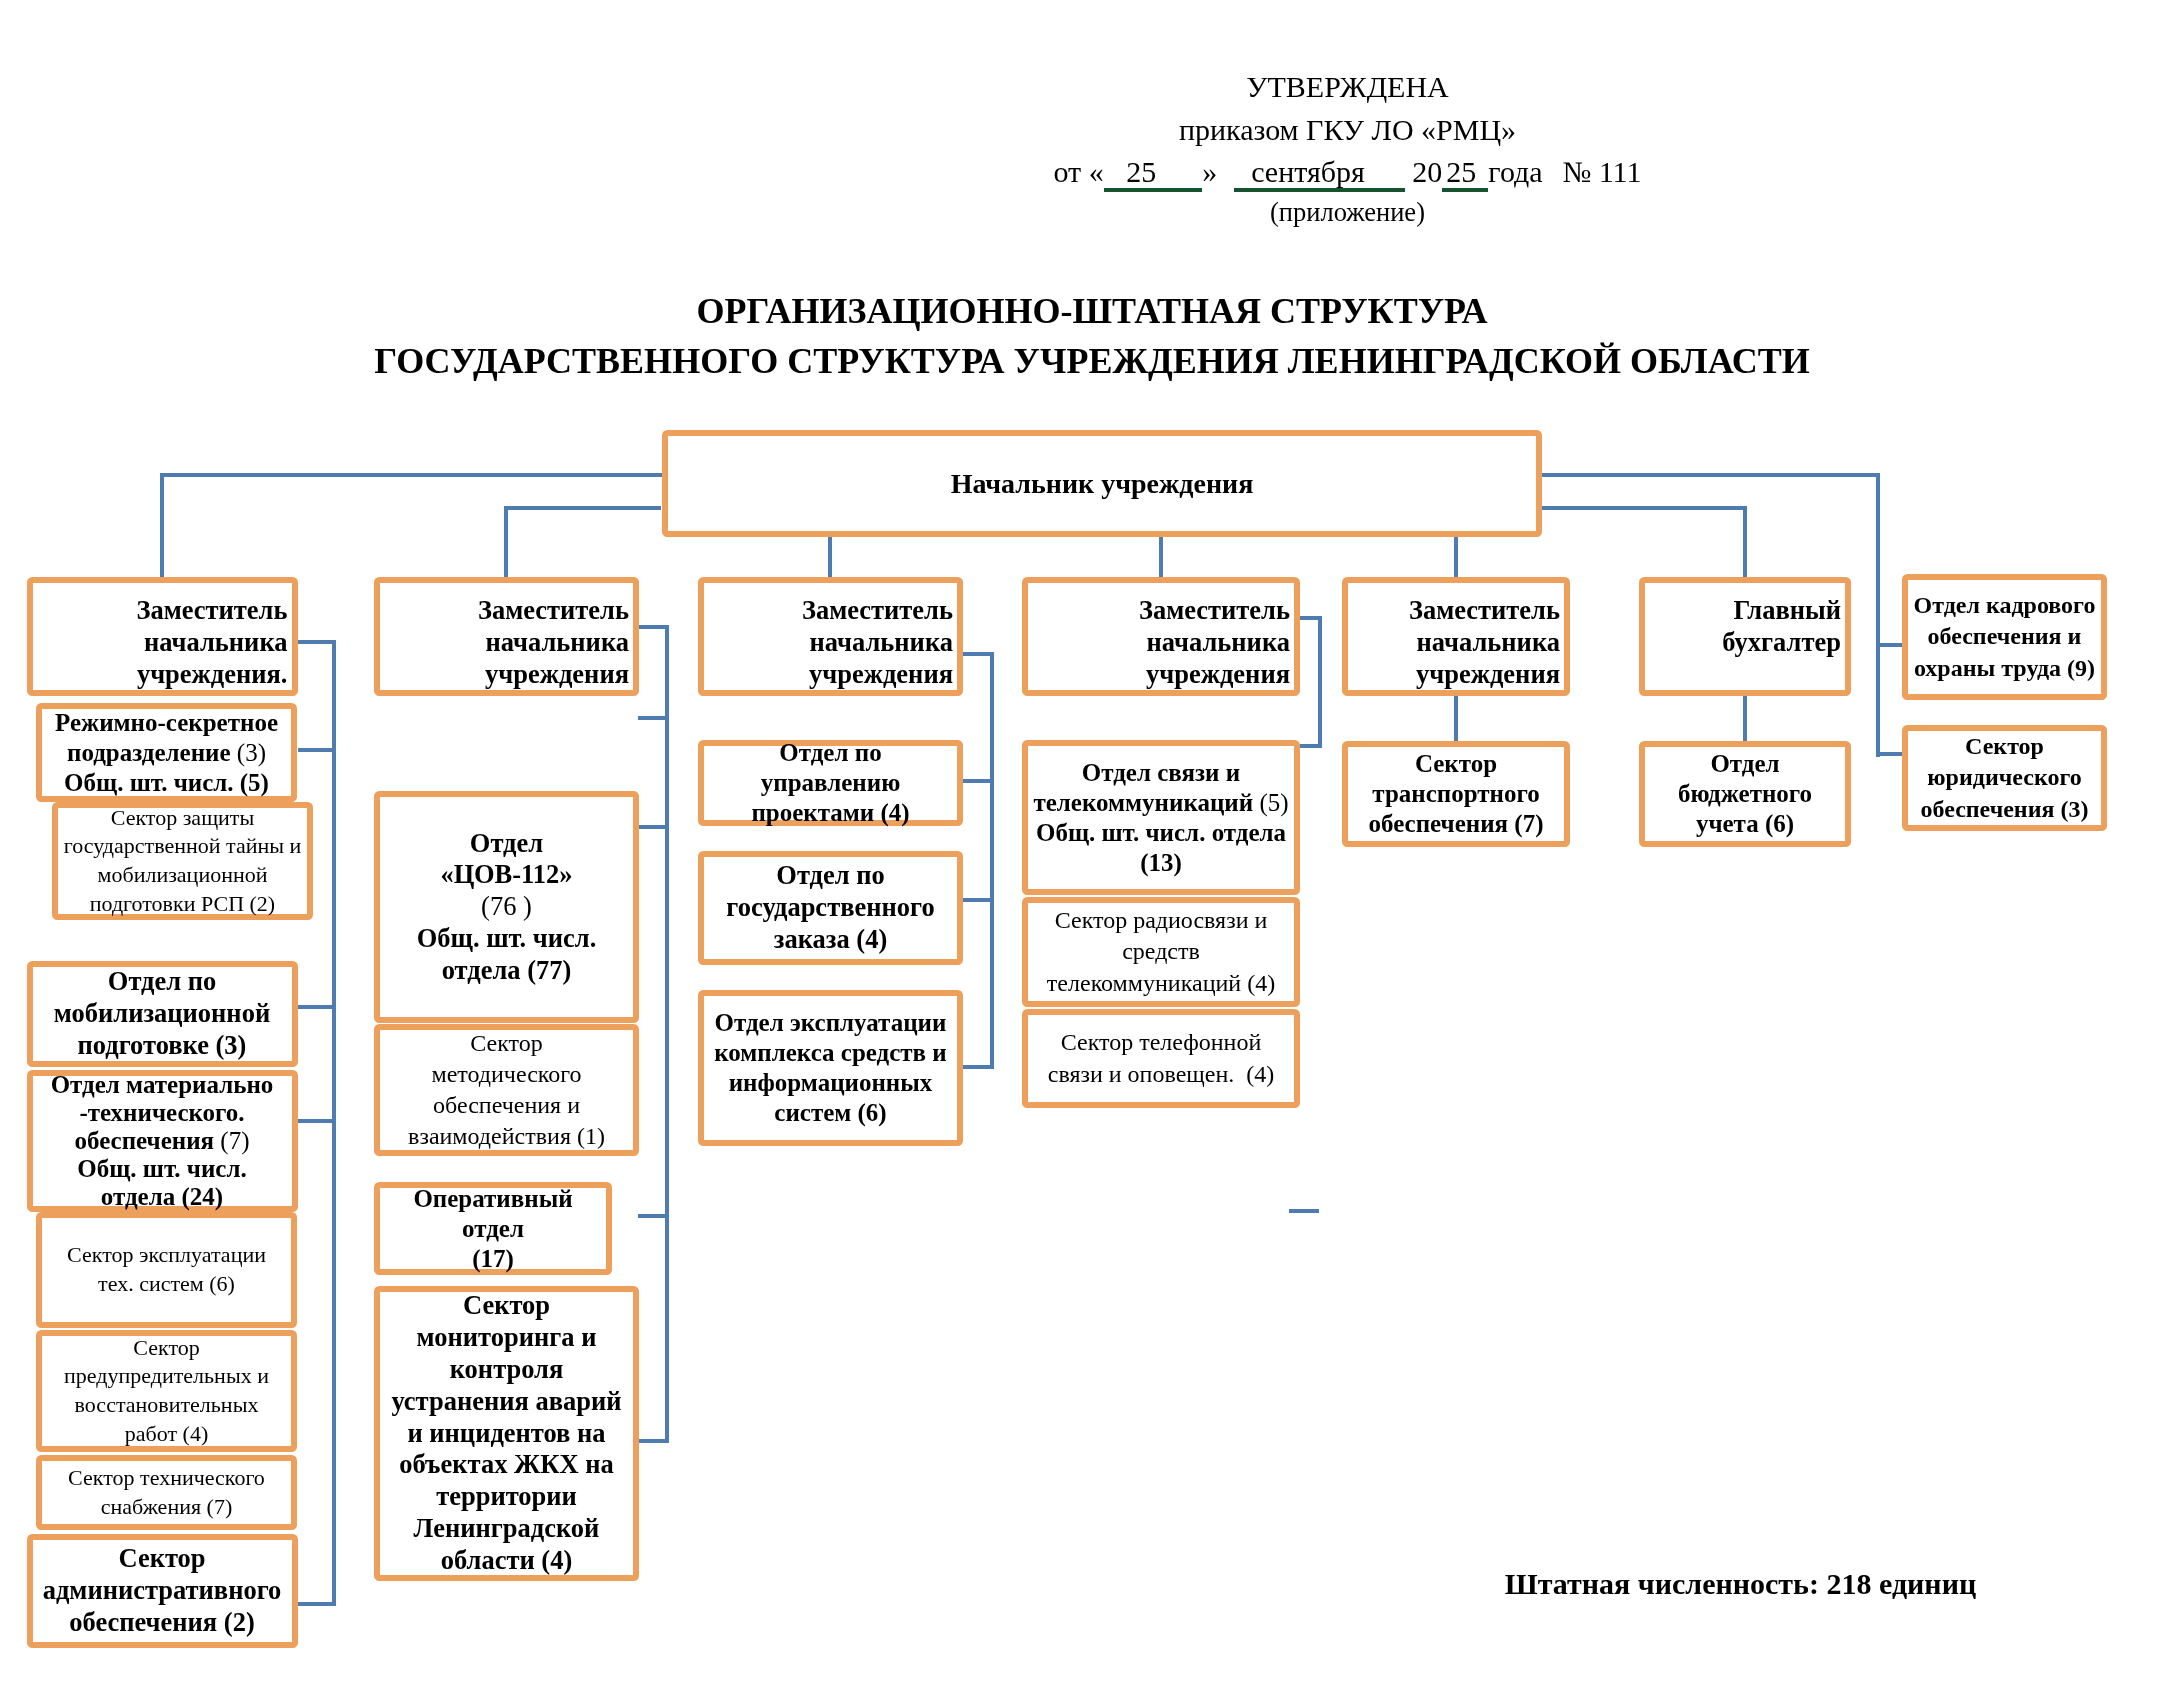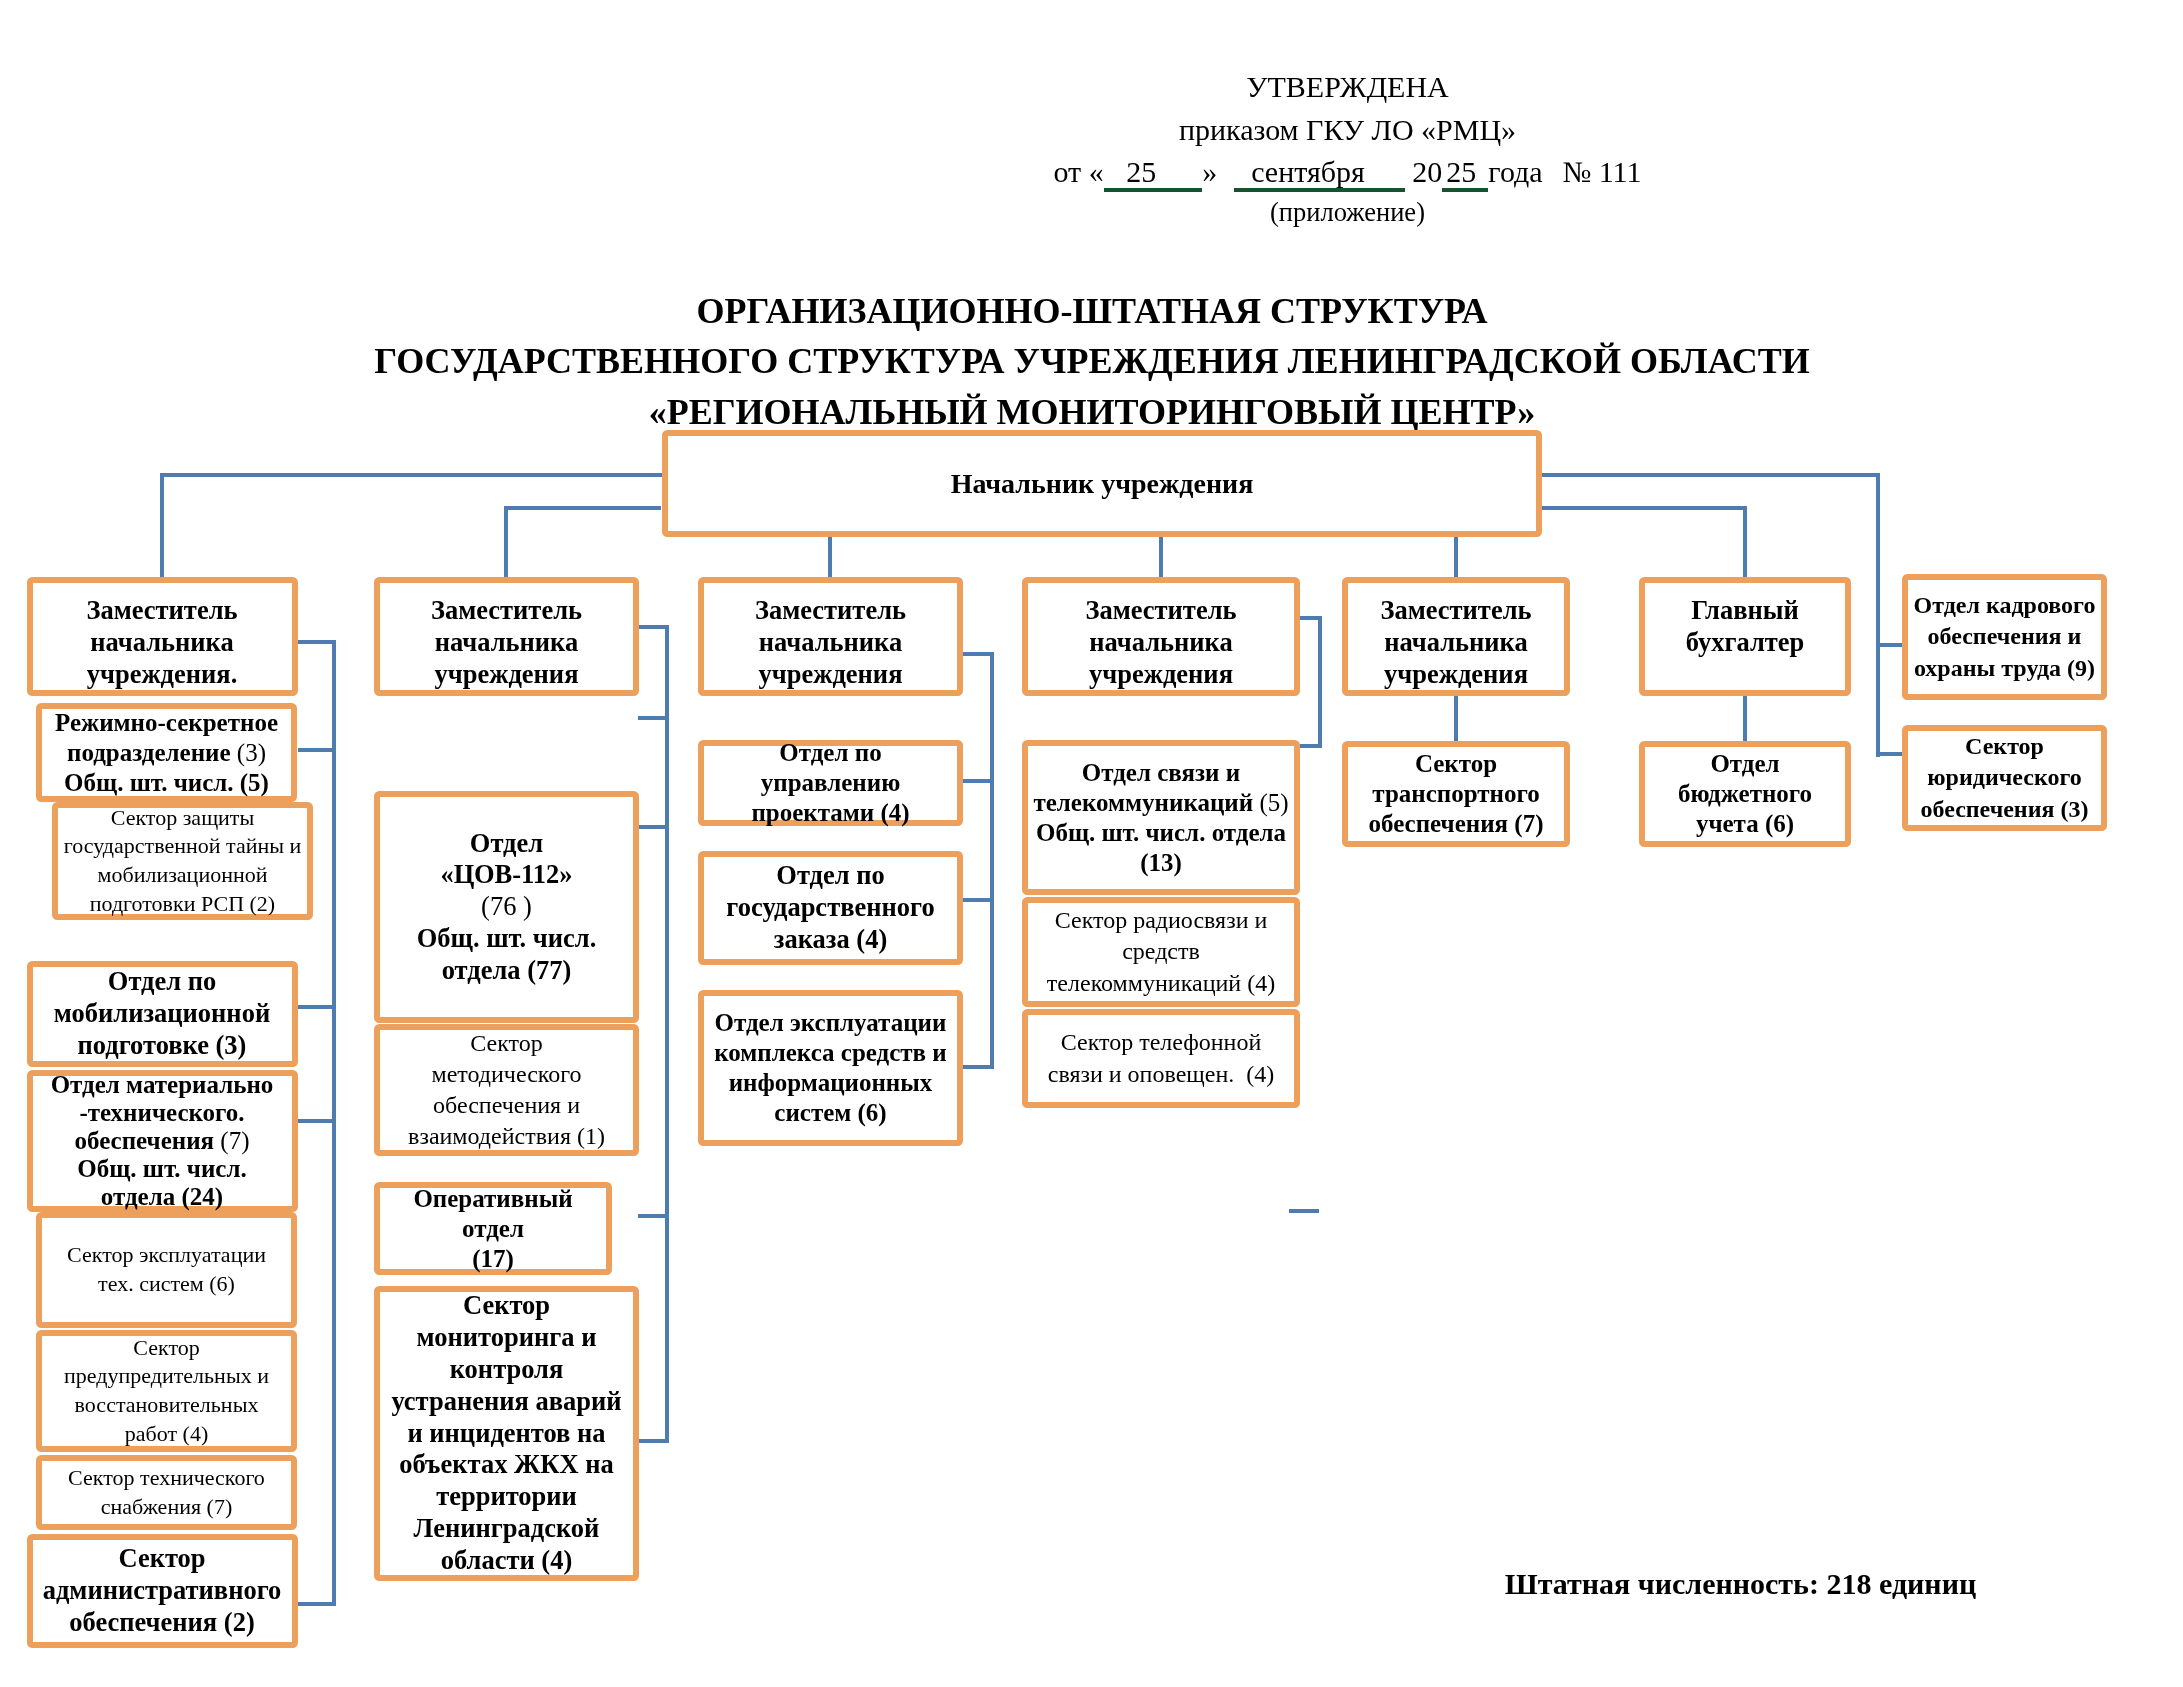--- a/index.html
+++ b/index.html
@@ -20,21 +20,21 @@
   .main-title{position:absolute;left:265px;top:286px;width:1654px;text-align:center;
               font-weight:bold;font-size:36px;line-height:1.4;}
 
   
   .box{position:absolute;box-sizing:border-box;background:#fff;
        border:6.6px solid var(--box_border,#EDA05B);border-radius:5.3px;
        display:flex;align-items:center;justify-content:center;
        font-size:26.5px;font-weight:bold;line-height:1.2;text-align:center;}
   .box .t{white-space:pre-wrap;width:100%;padding:1.3px 4px;}
   .head{align-items:flex-start;}
-  .head .t{padding-top:12px;}
+  .head .t{padding-top:12px;text-align:right;}
   .reg33{font-weight:normal;font-size:22px;line-height:1.3;}
   .reg36{font-weight:normal;font-size:24px;line-height:1.3;}
   .fs36{font-size:24px;line-height:1.3;}
   .tight{font-size:25px;line-height:1.12;}
   span.n{font-weight:normal;}
 
   
   .cl{position:absolute;background:var(--connector,#4E7CB0);}
   .clh{height:4px;}
   .clv{width:4px;}
@@ -51,21 +51,20 @@
   <div class="approval">
     <div>УТВЕРЖДЕНА</div>
     <div>приказом ГКУ ЛО «РМЦ»</div>
     <div class="dateline"><span>от «</span><span class="u pad-day">25</span><span>»</span><span class="u pad-mon">сентября</span> <span>20</span><span class="u pad-yr">25</span><span>года</span><span class="no-sp">№ 111</span></div>
     <div class="small">(приложение)</div>
   </div>
 
   <div class="main-title">
     <div>ОРГАНИЗАЦИОННО-ШТАТНАЯ СТРУКТУРА</div>
     <div>ГОСУДАРСТВЕННОГО СТРУКТУРА УЧРЕЖДЕНИЯ ЛЕНИНГРАДСКОЙ ОБЛАСТИ</div>
-    <div>«РЕГИОНАЛЬНЫЙ МОНИТОРИНГОВЫЙ ЦЕНТР»</div>
   </div>
 
   <div class="cl clh" style="left:162px;top:473px;width:500px"></div>
   <div class="cl clv" style="left:160px;top:473px;height:106px"></div>
   <div class="cl clh" style="left:506px;top:506px;width:155px"></div>
   <div class="cl clv" style="left:504px;top:506px;height:73px"></div>
   <div class="cl clv" style="left:828px;top:536px;height:43px"></div>
   <div class="cl clv" style="left:1159px;top:536px;height:43px"></div>
   <div class="cl clv" style="left:1454px;top:536px;height:43px"></div>
   <div class="cl clh" style="left:1542px;top:473px;width:336px"></div>

